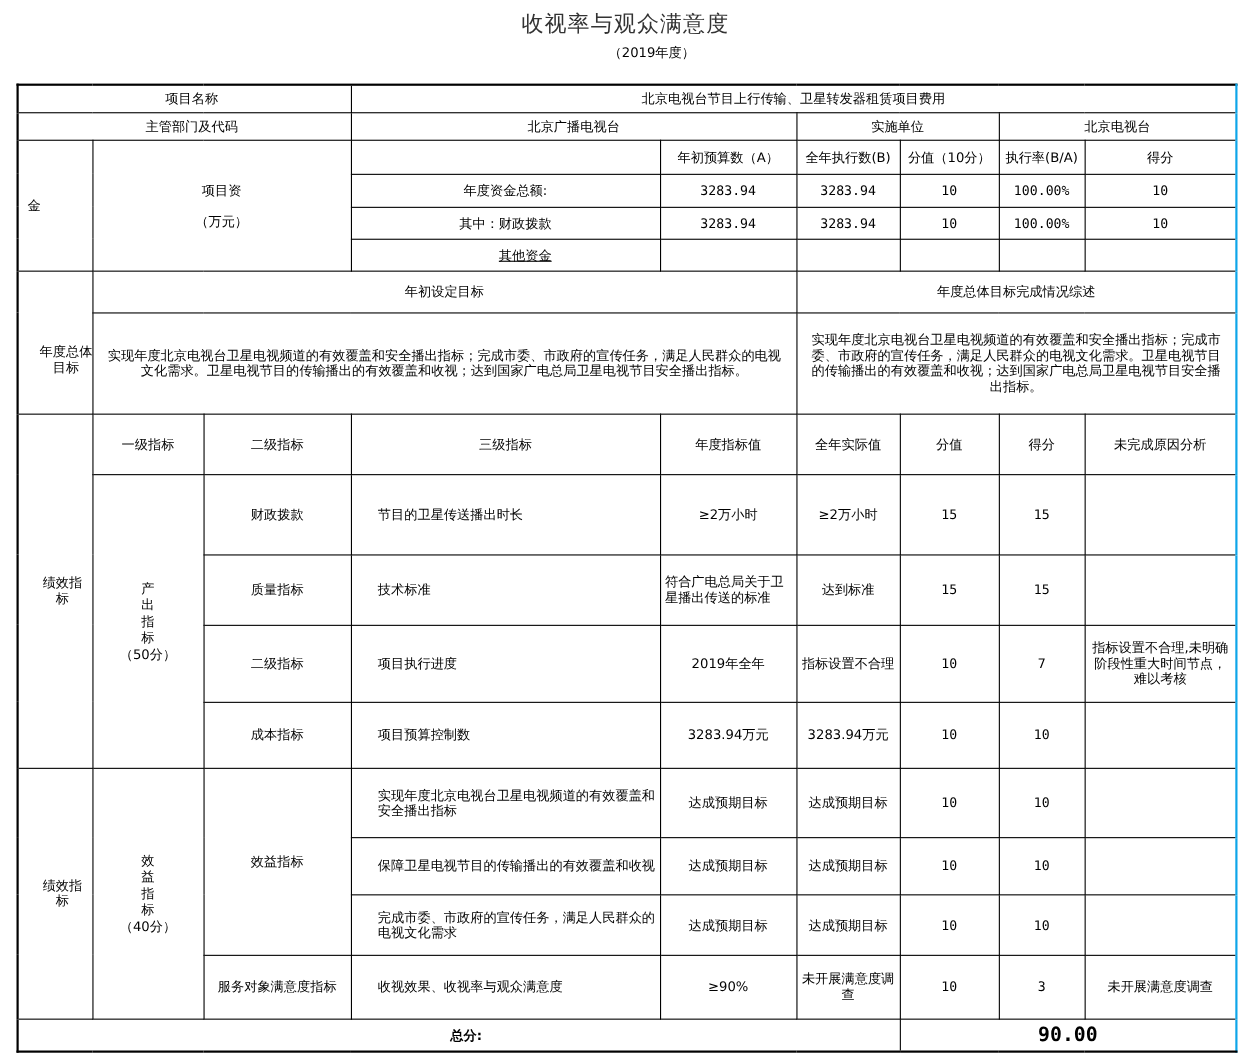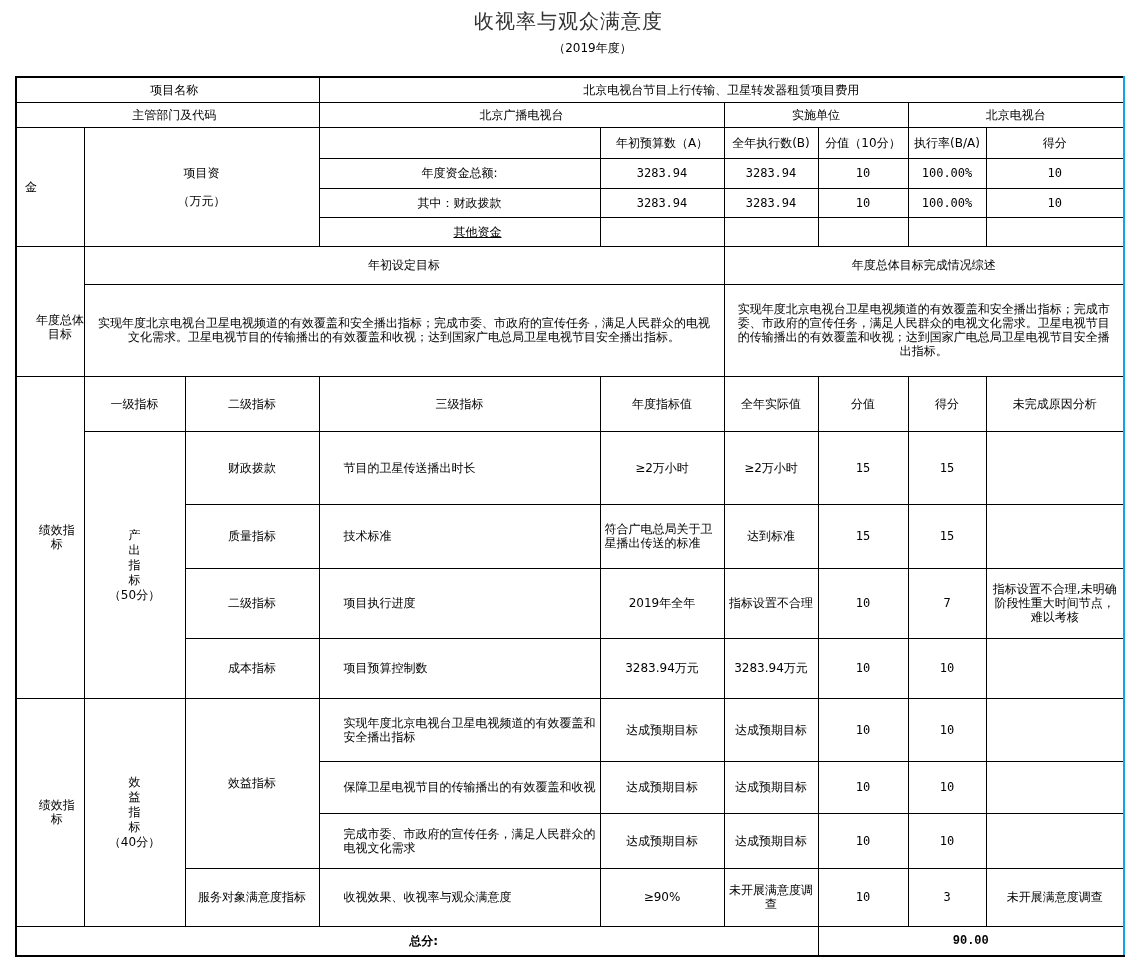--- a/index.html
+++ b/index.html
@@ -209,16 +209,16 @@
     <td class="left">收视效果、收视率与观众满意度</td>
     <td>≥90%</td>
     <td>未开展满意度调查</td>
     <td class="mono">10</td>
     <td class="mono">3</td>
     <td class="outer-right">未开展满意度调查</td>
   </tr>
 
   <tr class="last" style="height:30px">
     <td colspan="6" class="outer-left bold">总分:</td>
-    <td colspan="3" class="outer-right bold mono" style="font-size:12px;font-family:Liberation Mono, monospace;">90.00</td>
+    <td colspan="3" class="outer-right bold mono" style="font-size:18px;">90.00</td>
   </tr>
 </tbody>
   </table>
 
 </body></html>

